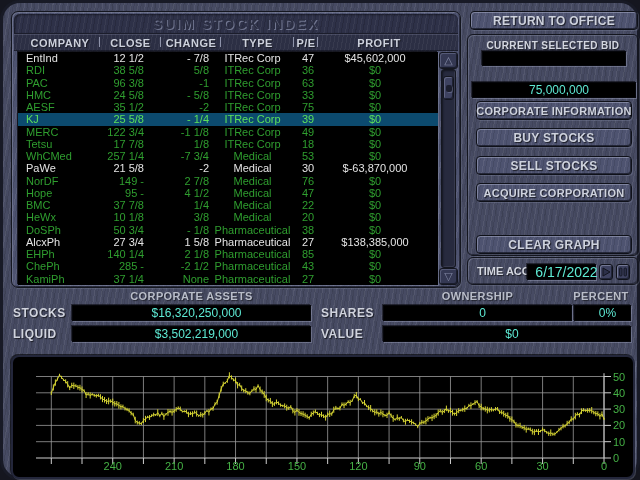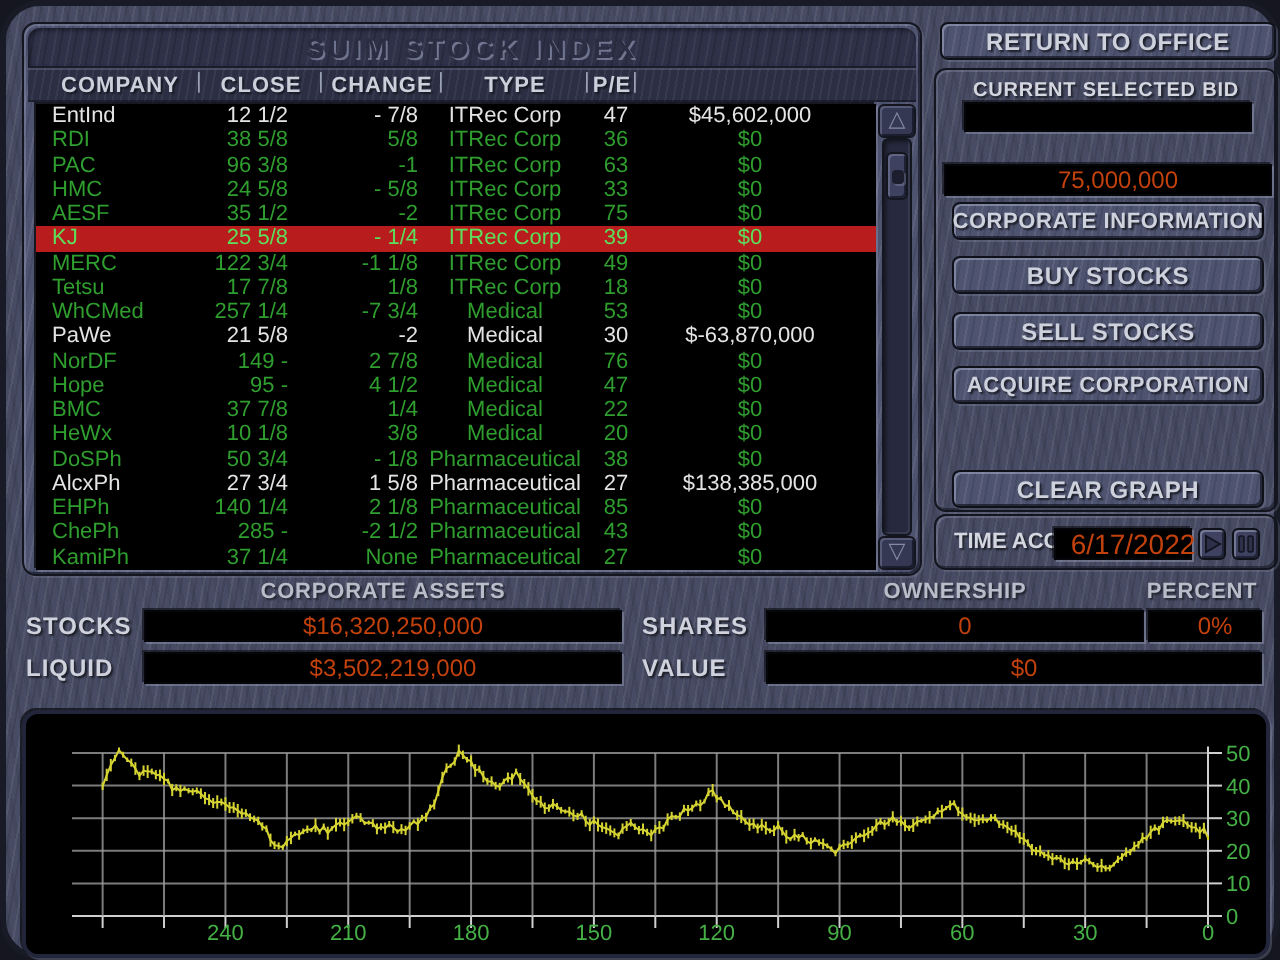--- a/index.html
+++ b/index.html
@@ -68,21 +68,21 @@
     display:flex; flex-direction:column; overflow:hidden;
   }
   .trow {
     height:12.26px; display:grid;
     grid-template-columns:78px 40px 65px 87px 24px 1fr;
     padding:0 8px; align-items:center;
     font-size:11px; line-height:12px; white-space:nowrap;
   }
   .trow.green { color:#2f9e2f; }
   .trow.white { color:#e4e4e4; }
-  .trow.sel   { color:#5ce05c; background:#b91c1c; }
+  .trow.sel   { color:#5ce05c; background:#0c4a6e; }
   .cell.c-company { text-align:left; }
   .cell.c-close, .cell.c-change { text-align:right; }
   .cell.c-type, .cell.c-pe, .cell.c-profit { text-align:center; }
 
   
   #vscroll {
     position:absolute; left:427px; top:40px; width:19px; height:233px;
   }
   .sbtn {
     position:absolute; left:0; width:19px; height:17px;
@@ -123,21 +123,21 @@
     box-shadow: inset 1px 1px 0 rgba(160,166,190,.3), inset -1px -1px 0 rgba(14,16,26,.5), 1px 1px 0 rgba(140,146,172,.25);
   }
   .slabel {
     position:absolute; width:100%; text-align:center;
     font-size:10px; font-weight:bold; color:#d4d7e0; letter-spacing:.4px;
     text-shadow:1px 1px 1px rgba(0,0,0,.6);
   }
   .lcd {
     position:absolute; background:#000; border:1px solid #05060a;
     box-shadow: -1px -1px 0 rgba(5,6,10,.55), 1px 1px 0 rgba(165,171,198,.4);
-    color:#c2410c; font-size:12px;
+    color:#5eead4; font-size:12px;
     display:flex; align-items:center; justify-content:center;padding-left:10px;
   }
   #time-box { position:absolute; left:2px; top:254px; width:172px; height:28px; }
   #time-label {
     position:absolute; left:9px; top:0; height:100%;
     display:flex; align-items:center;
     font-size:11px; font-weight:bold; color:#d4d7e0;
     text-shadow:1px 1px 1px rgba(0,0,0,.6);
   }
   .mini-btn {
@@ -182,20 +182,21 @@
       <span class="hcell" style="left:6px;width:80px">COMPANY</span>
       <span class="hsep" style="left:84px">|</span>
       <span class="hcell" style="left:86px;width:61px">CLOSE</span>
       <span class="hsep" style="left:145px">|</span>
       <span class="hcell" style="left:147px;width:60px">CHANGE</span>
       <span class="hsep" style="left:205px">|</span>
       <span class="hcell" style="left:207px;width:73px">TYPE</span>
       <span class="hsep" style="left:278px">|</span>
       <span class="hcell" style="left:280px;width:24px">P/E</span>
       <span class="hsep" style="left:302px">|</span>
+      <span class="hcell" style="left:304px;width:122px">PROFIT</span>
     </div>
     <div id="list">
         <div class="trow white">
           <span class="cell c-company">EntInd</span>
           <span class="cell c-close">12 1/2</span>
           <span class="cell c-change">- 7/8</span>
           <span class="cell c-type">ITRec Corp</span>
           <span class="cell c-pe">47</span>
           <span class="cell c-profit">$45,602,000</span>
         </div>

